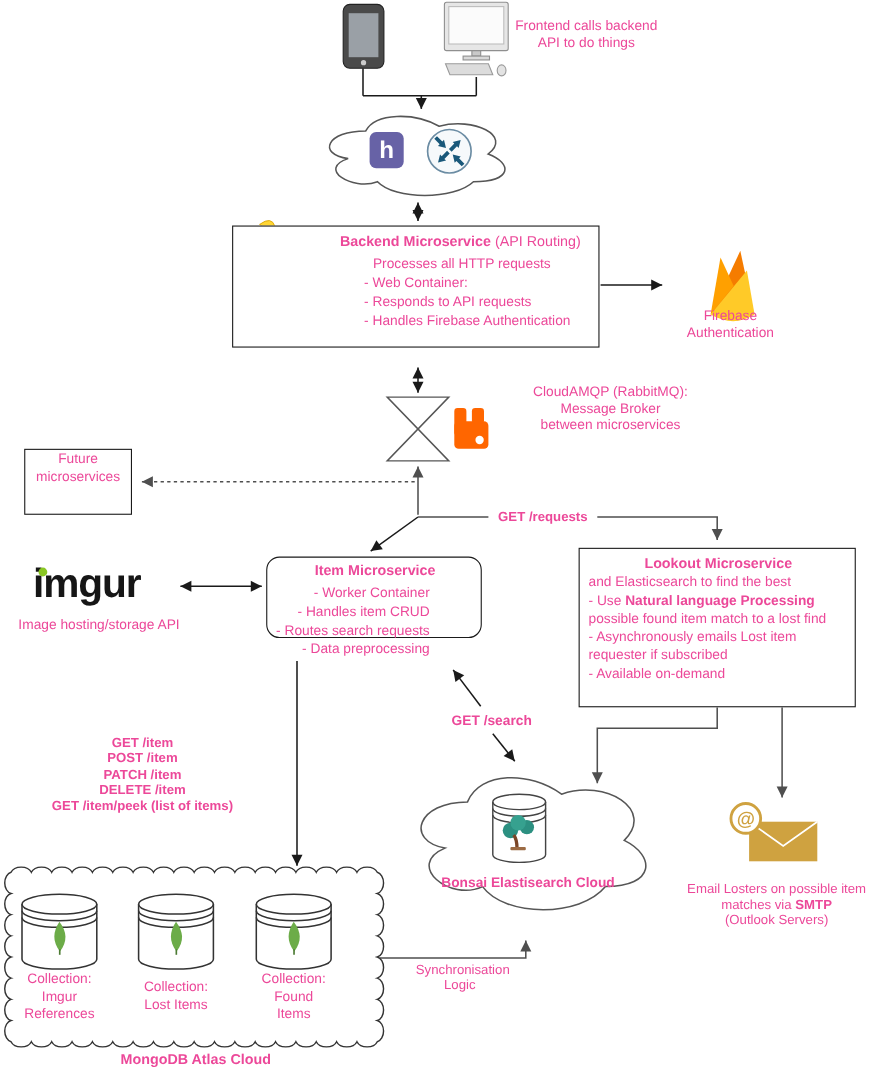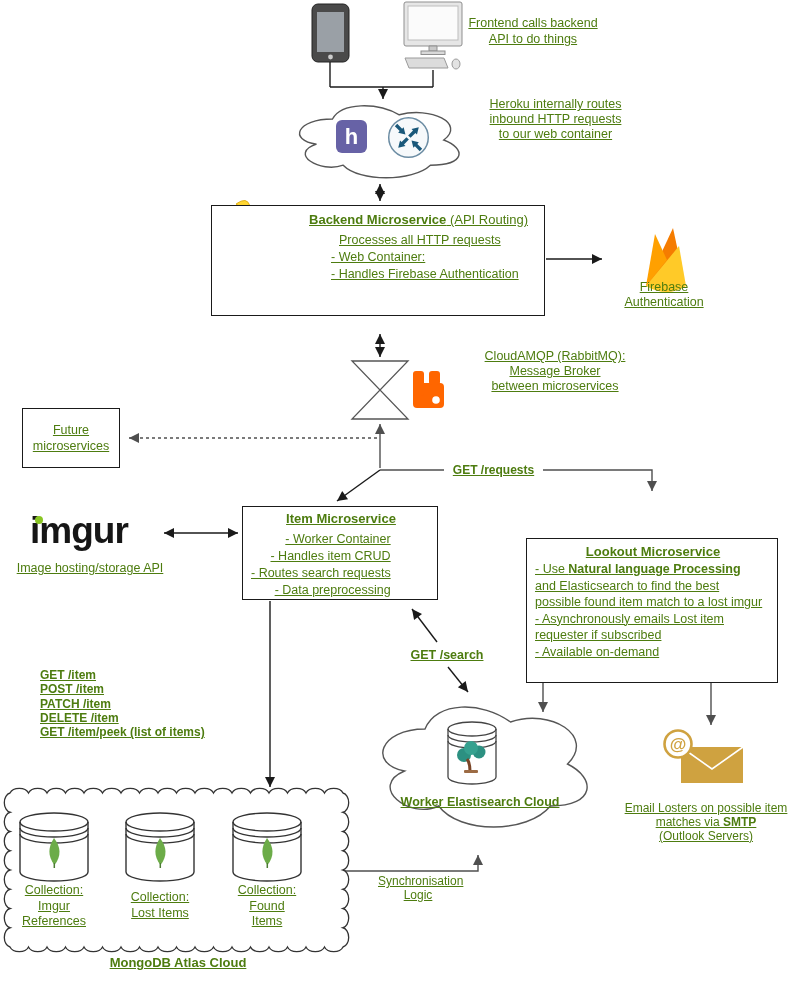--- a/index.html
+++ b/index.html
@@ -1,21 +1,21 @@
 <!DOCTYPE html>
 <html><head>
 <meta charset="utf-8">
 <style>
   html,body { margin:0; padding:0; background:#fff; }
   #canvas { position:relative; width:799px; height:985px; background:#fff; overflow:hidden;
             font-family:"Liberation Sans", sans-serif; color:#000; }
   svg.overlay { position:absolute; left:0; top:0; }
-  .t { position:absolute; font-size:12.5px; line-height:15px; color:#4d7c0f;text-decoration:underline; }
+  .t { position:absolute; font-size:12.5px; line-height:15px; color:#ec4899; }
   .c { text-align:center; }
-  .r { text-align:left; }
+  .r { text-align:center; }
   .pre { white-space:pre-line; }
   .b { font-weight:bold; }
   .nw { white-space:nowrap; }
   .box { position:absolute; border:1.2px solid #1a1a1a; background:#fff; box-sizing:border-box; }
   .bullets div { white-space:nowrap; }
   .lbl { background:#fff; padding:0 2px; }
   .imgur-logo { position:absolute; left:30px; top:510px; font-size:37px; font-weight:bold;
                 letter-spacing:-1px; color:#161616; }
   .imgur-dot { position:absolute; left:34.5px; top:516px; width:8px; height:8px; border-radius:50%; }
 </style>
@@ -179,84 +179,82 @@
       <rect x="681" y="747" width="62" height="36" fill="#cfa240"></rect>
       <path d="M681,747 L712,769 L743,747" stroke="#fff" stroke-width="1.6" fill="none"></path>
       <circle cx="678" cy="744" r="13.5" fill="#fff" stroke="#cfa240" stroke-width="2.6"></circle>
       <text x="678" y="750" text-anchor="middle" font-size="17" font-weight="bold" fill="#cfa240" font-family="Liberation Sans, sans-serif">@</text>
     </g>
   </svg>
 
   <div class="t c pre" style="left:455px; top:15px; width:156px; line-height:16px;">Frontend calls backend
 API to do things</div>
 
-  <div class="t c pre" style="left:468px; top:97px; width:175px; line-height:15.2px;">Heroku internally routes
-inbound HTTP requests
-to our web container</div>
 
   <div class="box" style="left:211px; top:205px; width:334px; height:111px;">
     <div class="t c nw" style="left:80px; top:6px; width:253px; font-size:13px;"><span class="b">Backend Microservice</span><span> (API Routing)</span></div>
     <div class="t bullets" style="left:119px; top:26px; line-height:17px;">
       <div style="padding-left:8px;">Processes all HTTP requests</div>
       <div>- Web Container:</div>
+      <div>- Responds to API requests</div>
       <div>- Handles Firebase Authentication</div>
     </div>
   </div>
 
   <div class="t c pre" style="left:598px; top:280px; width:132px; line-height:14.5px;">Firebase
 Authentication</div>
 
   <div class="t c pre" style="left:457px; top:349px; width:196px; line-height:15px;">CloudAMQP (RabbitMQ):
 Message Broker
 between microservices</div>
 
-  <div class="box" style="left:22px; top:408px; width:98px; height:60px; display:flex; align-items:center; justify-content:center;">
+  <div class="box" style="left:22px; top:408px; width:98px; height:60px; display:flex; justify-content:center;">
     <div class="t c pre" style="position:static; line-height:16px;">Future
 microservices</div>
   </div>
 
   <div class="t c b lbl" style="left:444px; top:463px; width:95px; font-size:12px;">GET /requests</div>
 
-  <div class="box" style="left:242px; top:506px; width:196px; height:94px;">
+  <div class="box" style="left:242px; top:506px; width:196px; height:74px;border-radius:12px;">
     <div class="t c b nw" style="left:0; top:4px; width:196px; font-size:13px;">Item Microservice</div>
     <div class="t bullets" style="left:8px; top:24px; line-height:17px;text-align:right;">
       <div>- Worker Container</div>
       <div>- Handles item CRUD</div>
       <div>- Routes search requests</div>
       <div>- Data preprocessing</div>
     </div>
   </div>
 
-  <div class="box" style="left:526px; top:498px; width:252px; height:145px;margin-top:40px;">
+  <div class="box" style="left:526px; top:498px; width:252px; height:145px;">
     <div class="t c b nw" style="left:0; top:5px; width:252px; font-size:13px;">Lookout Microservice</div>
     <div class="t bullets" style="left:8px; top:22px; line-height:16.5px;">
+      <div>and Elasticsearch to find the best</div>
       <div><span>- Use </span><span class="b">Natural language Processing</span></div>
-      <div>and Elasticsearch to find the best</div>
-      <div>possible found item match to a lost imgur</div>
+      <div>possible found item match to a lost find</div>
       <div>- Asynchronously emails Lost item</div>
       <div>requester if subscribed</div>
       <div>- Available on-demand</div>
     </div>
   </div>
 
   <div class="imgur-logo">imgur</div>
   <div class="imgur-dot" style="background:#89c623;"></div>
   <div class="t c nw" style="left:5px; top:561px; width:170px;">Image hosting/storage API</div>
 
   <div class="t c b nw lbl" style="left:400px; top:648px; width:90px;text-align:center;">GET /search</div>
 
   <div class="t r b" style="left:40px; top:668px; width:179px; font-size:12px; line-height:14.3px;">
     <div>GET /item</div>
     <div>POST /item</div>
     <div>PATCH /item</div>
     <div>DELETE /item</div>
     <div>GET /item/peek (list of items)</div>
   </div>
 
-  <div class="t c b nw" style="left:380px; top:795px; width:200px;">Worker Elastisearch Cloud</div>
+  <div class="t c b nw" style="left:380px; top:795px; width:200px;">Bonsai Elastisearch Cloud</div>
 
   <div class="t c" style="left:616px; top:801px; width:180px; font-size:12px; line-height:14px;">
     <div>Email Losters on possible item</div>
     <div><span>matches via </span><span class="b">SMTP</span></div>
     <div>(Outlook Servers)</div>
   </div>
 
   <div class="t c pre" style="left:9px; top:883px; width:90px; line-height:15.5px;">Collection:
 Imgur
 References</div>

